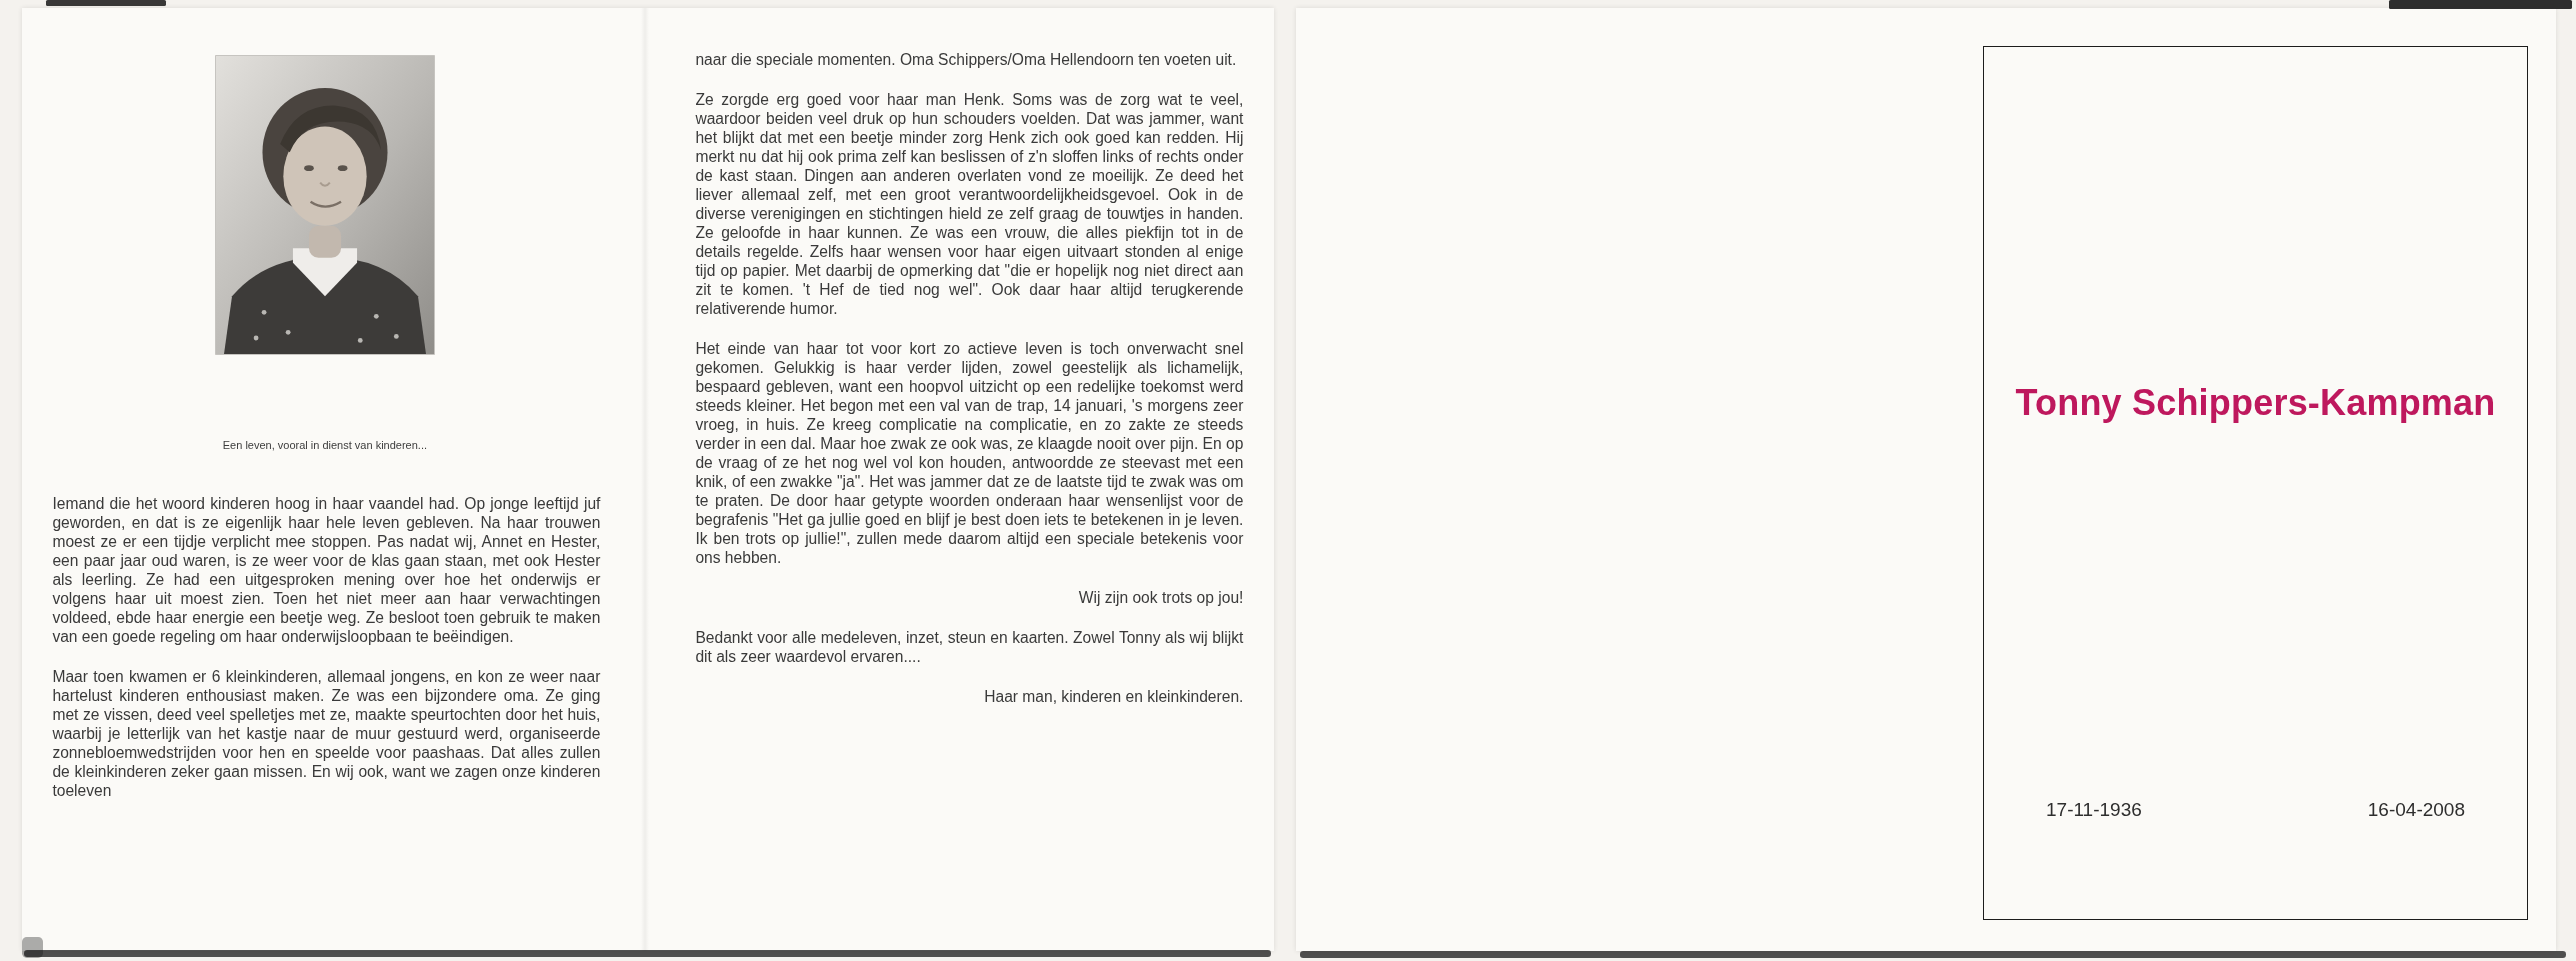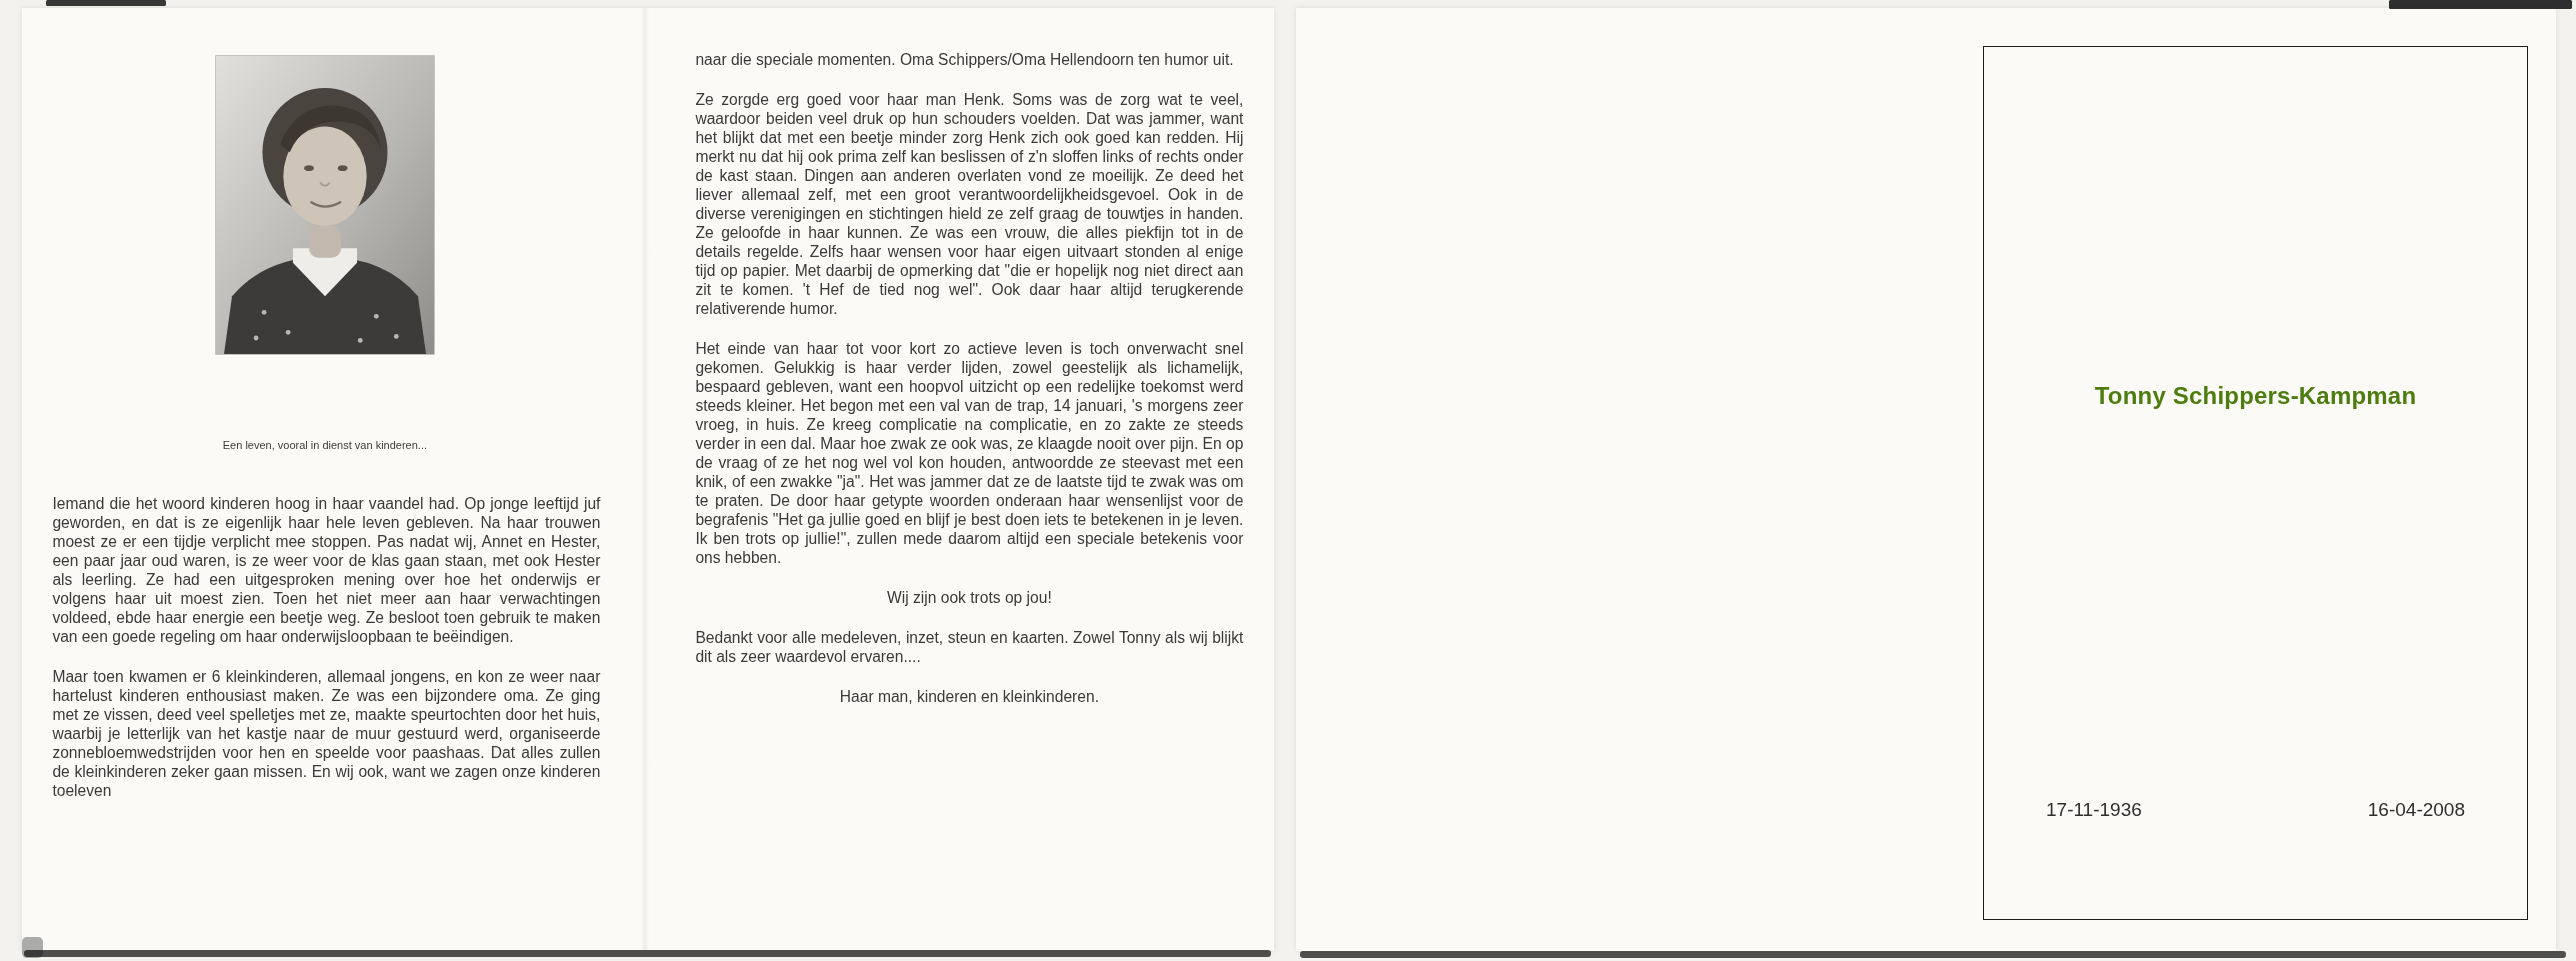--- a/index.html
+++ b/index.html
@@ -44,31 +44,31 @@
     letter-spacing:0.2px;
   }
   .subtitle{
     position:absolute;left:30px;top:431px;width:545px;
     text-align:center;font-size:11px;color:#3d3d3d;
   }
   .col{position:absolute;font-size:15.6px;line-height:19px;text-align:justify;}
   .col p{margin:0 0 21px 0;}
   .col1{left:30px;top:486px;width:548px;}
   .col2{left:673px;top:42px;width:548px;}
-  .col2 p.short{text-align:center;}
+  .col2 p.short{text-align:right;}
   .col2 p.closing{margin-top:8px;}
 
   
   .memorial-box{
     position:absolute;left:687px;top:38px;width:543px;height:872px;
     border:1.6px solid #1c1c1c;background:#fbfaf7;
   }
   .memorial-name{
     position:absolute;left:0;top:335px;width:100%;
-    text-align:center;font-weight:bold;font-size:24px;color:#4d7c0f;
+    text-align:center;font-weight:bold;font-size:36px;color:#be185d;
     letter-spacing:0.2px;
   }
   .dates{
     position:absolute;left:62px;right:62px;top:752px;
     display:flex;justify-content:space-between;
     font-size:19px;color:#2e2e2e;
   }
 </style>
 </head>
 <body>
@@ -119,21 +119,21 @@
     </div>
 
     <div class="subtitle">Een leven, vooral in dienst van kinderen...</div>
 
     <div class="col col1">
       <p>Iemand die het woord kinderen hoog in haar vaandel had. Op jonge leeftijd juf geworden, en dat is ze eigenlijk haar hele leven gebleven. Na haar trouwen moest ze er een tijdje verplicht mee stoppen. Pas nadat wij, Annet en Hester, een paar jaar oud waren, is ze weer voor de klas gaan staan, met ook Hester als leerling. Ze had een uitgesproken mening over hoe het onderwijs er volgens haar uit moest zien. Toen het niet meer aan haar verwachtingen voldeed, ebde haar energie een beetje weg. Ze besloot toen gebruik te maken van een goede regeling om haar onderwijsloopbaan te beëindigen.</p>
       <p>Maar toen kwamen er 6 kleinkinderen, allemaal jongens, en kon ze weer naar hartelust kinderen enthousiast maken. Ze was een bijzondere oma. Ze ging met ze vissen, deed veel spelletjes met ze, maakte speurtochten door het huis, waarbij je letterlijk van het kastje naar de muur gestuurd werd, organiseerde zonnebloemwedstrijden voor hen en speelde voor paashaas. Dat alles zullen de kleinkinderen zeker gaan missen. En wij ook, want we zagen onze kinderen toeleven</p>
     </div>
 
     <div class="col col2">
-      <p>naar die speciale momenten. Oma Schippers/Oma Hellendoorn ten humor uit.</p>
+      <p>naar die speciale momenten. Oma Schippers/Oma Hellendoorn ten voeten uit.</p>
       <p>Ze zorgde erg goed voor haar man Henk. Soms was de zorg wat te veel, waardoor beiden veel druk op hun schouders voelden. Dat was jammer, want het blijkt dat met een beetje minder zorg Henk zich ook goed kan redden. Hij merkt nu dat hij ook prima zelf kan beslissen of z'n sloffen links of rechts onder de kast staan. Dingen aan anderen overlaten vond ze moeilijk. Ze deed het liever allemaal zelf, met een groot verantwoordelijkheidsgevoel. Ook in de diverse verenigingen en stichtingen hield ze zelf graag de touwtjes in handen. Ze geloofde in haar kunnen. Ze was een vrouw, die alles piekfijn tot in de details regelde. Zelfs haar wensen voor haar eigen uitvaart stonden al enige tijd op papier. Met daarbij de opmerking dat "die er hopelijk nog niet direct aan zit te komen. 't Hef de tied nog wel". Ook daar haar altijd terugkerende relativerende humor.</p>
       <p>Het einde van haar tot voor kort zo actieve leven is toch onverwacht snel gekomen. Gelukkig is haar verder lijden, zowel geestelijk als lichamelijk, bespaard gebleven, want een hoopvol uitzicht op een redelijke toekomst werd steeds kleiner. Het begon met een val van de trap, 14 januari, 's morgens zeer vroeg, in huis. Ze kreeg complicatie na complicatie, en zo zakte ze steeds verder in een dal. Maar hoe zwak ze ook was, ze klaagde nooit over pijn. En op de vraag of ze het nog wel vol kon houden, antwoordde ze steevast met een knik, of een zwakke "ja". Het was jammer dat ze de laatste tijd te zwak was om te praten. De door haar getypte woorden onderaan haar wensenlijst voor de begrafenis "Het ga jullie goed en blijf je best doen iets te betekenen in je leven. Ik ben trots op jullie!", zullen mede daarom altijd een speciale betekenis voor ons hebben.</p>
       <p class="short">Wij zijn ook trots op jou!</p>
       <p>Bedankt voor alle medeleven, inzet, steun en kaarten. Zowel Tonny als wij blijkt dit als zeer waardevol ervaren....</p>
       <p class="short closing">Haar man, kinderen en kleinkinderen.</p>
     </div>
   </div>
 
   <div class="page page-right">
     <div class="memorial-box">

